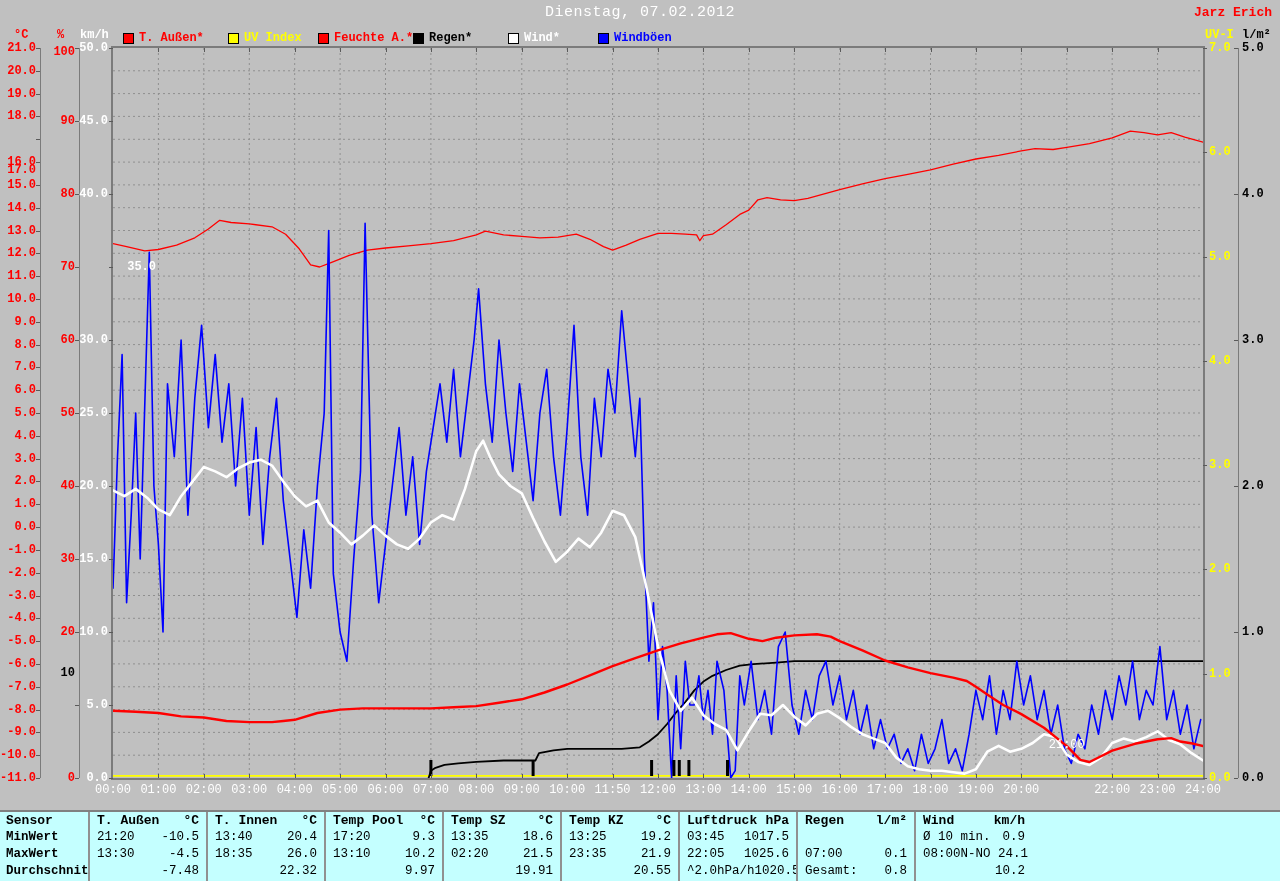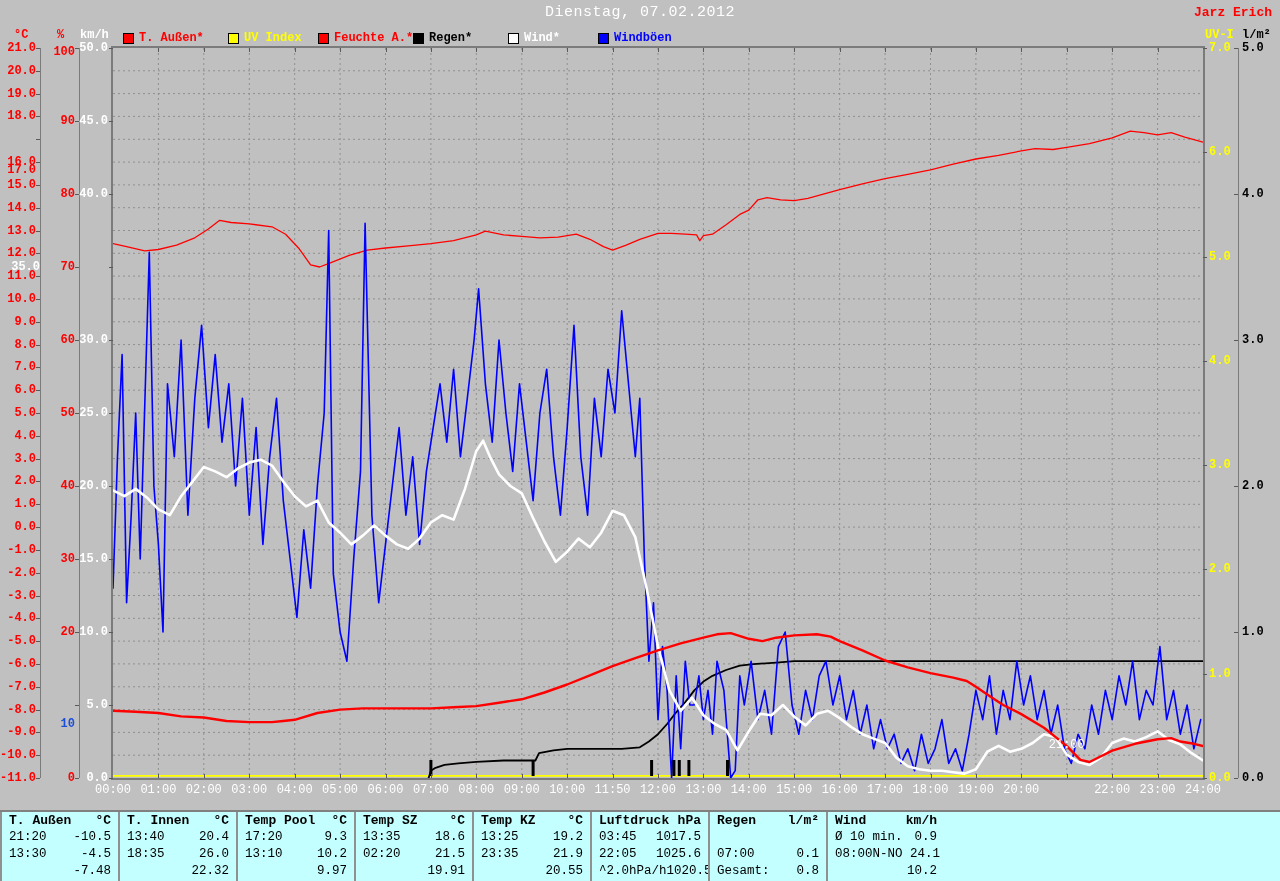--- a/index.html
+++ b/index.html
@@ -189,33 +189,33 @@
       <div class="ylab" style="top: 332px; color: rgb(255, 0, 0); right: 1205px;">60</div>
       <div class="tick" style="left: 75px; top: 340px; width: 4px; height: 1px;"></div>
       <div class="ylab" style="top: 405px; color: rgb(255, 0, 0); right: 1205px;">50</div>
       <div class="tick" style="left: 75px; top: 413px; width: 4px; height: 1px;"></div>
       <div class="ylab" style="top: 478px; color: rgb(255, 0, 0); right: 1205px;">40</div>
       <div class="tick" style="left: 75px; top: 486px; width: 4px; height: 1px;"></div>
       <div class="ylab" style="top: 551px; color: rgb(255, 0, 0); right: 1205px;">30</div>
       <div class="tick" style="left: 75px; top: 559px; width: 4px; height: 1px;"></div>
       <div class="ylab" style="top: 624px; color: rgb(255, 0, 0); right: 1205px;">20</div>
       <div class="tick" style="left: 75px; top: 632px; width: 4px; height: 1px;"></div>
-      <div class="ylab" style="top: 716px; color: #1d4ed8; right: 1205px;">10</div>
+      <div class="ylab" style="top: 665px; color: #000000; right: 1205px;">10</div>
       <div class="tick" style="left: 75px; top: 705px; width: 4px; height: 1px;"></div>
       <div class="ylab" style="top: 770px; color: rgb(255, 0, 0); right: 1205px;">0</div>
       <div class="tick" style="left: 75px; top: 778px; width: 4px; height: 1px;"></div>
       <div class="axline" style="left: 79px; top: 48px; height: 730px;"></div>
       <div class="axhead" style="left: 80px; top: 28px; color: rgb(255, 255, 255);">km/h</div>
       <div class="ylab" style="top: 40px; color: rgb(255, 255, 255); right: 1172px;">50.0</div>
       <div class="tick" style="left: 109px; top: 48px; width: 4px; height: 1px;"></div>
       <div class="ylab" style="top: 113px; color: rgb(255, 255, 255); right: 1172px;">45.0</div>
       <div class="tick" style="left: 109px; top: 121px; width: 4px; height: 1px;"></div>
       <div class="ylab" style="top: 186px; color: rgb(255, 255, 255); right: 1172px;">40.0</div>
       <div class="tick" style="left: 109px; top: 194px; width: 4px; height: 1px;"></div>
-      <div class="ylab" style="top: 259px; color: rgb(255, 255, 255); right: 1240px;">35.0</div>
+      <div class="ylab" style="top: 259px; color: rgb(255, 255, 255); right: 1124px;">35.0</div>
       <div class="tick" style="left: 109px; top: 267px; width: 4px; height: 1px;"></div>
       <div class="ylab" style="top: 332px; color: rgb(255, 255, 255); right: 1172px;">30.0</div>
       <div class="tick" style="left: 109px; top: 340px; width: 4px; height: 1px;"></div>
       <div class="ylab" style="top: 405px; color: rgb(255, 255, 255); right: 1172px;">25.0</div>
       <div class="tick" style="left: 109px; top: 413px; width: 4px; height: 1px;"></div>
       <div class="ylab" style="top: 478px; color: rgb(255, 255, 255); right: 1172px;">20.0</div>
       <div class="tick" style="left: 109px; top: 486px; width: 4px; height: 1px;"></div>
       <div class="ylab" style="top: 551px; color: rgb(255, 255, 255); right: 1172px;">15.0</div>
       <div class="tick" style="left: 109px; top: 559px; width: 4px; height: 1px;"></div>
       <div class="ylab" style="top: 624px; color: rgb(255, 255, 255); right: 1172px;">10.0</div>
@@ -346,20 +346,26 @@
         <span class="swatch" style="background: rgb(255, 255, 255);"></span>
         <span style="color: rgb(255, 255, 255);">Wind*</span>
       </div>
       <div class="legend-item" style="left: 598px; top: 31px;">
         <span class="swatch" style="background: rgb(0, 0, 255);"></span>
         <span style="color: rgb(0, 0, 255);">Windböen</span>
       </div>
     </div>
 
   <div class="wtable">
+    <div class="labcol">
+      <div class="trow thead">Sensor</div>
+      <div class="trow">MinWert</div>
+      <div class="trow">MaxWert</div>
+      <div class="trow">Durchschnitt</div>
+    </div>
     <div id="sensor-cols" style="display:flex">
         <div class="tcol">
           <div class="trow thead">
             <span>T. Außen</span>
             <span>°C</span>
           </div>
           <div class="trow">
             <span>21:20</span>
             <span>-10.5</span>
           </div>

